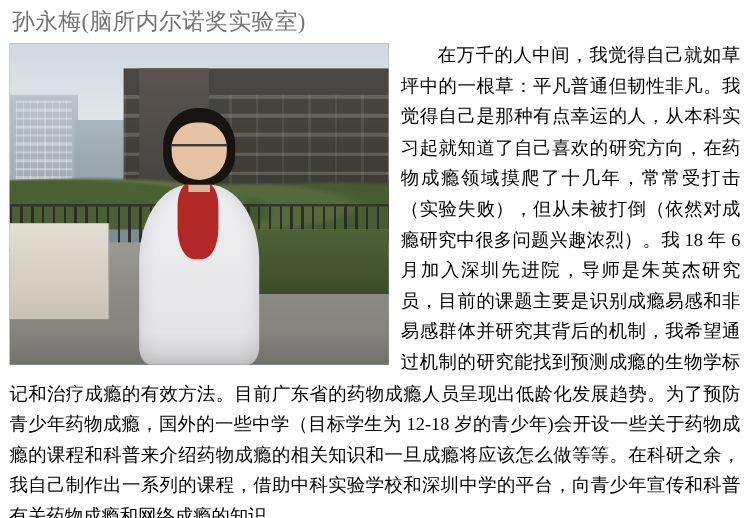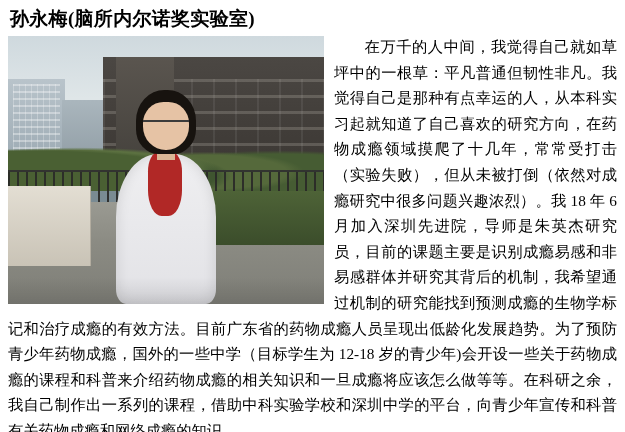--- a/index.html
+++ b/index.html
@@ -15,23 +15,23 @@
     width: 625px;
     height: 432px;
     background: #ffffff;
     overflow: hidden;
     box-sizing: border-box;
     padding: 6px 8px 0 8px;
   }
   .title {
     font-family: "Liberation Serif", "DejaVu Serif", serif;
     font-size: 19px;
-    font-weight: bold;
+    font-weight: normal;
     line-height: 26px;
-    color: #000000;
+    color: #737373;
     margin: 0 0 2px 2px;
     letter-spacing: 0.3px;
   }
   .article {
     font-size: 15.3px;
     line-height: 25.6px;
     color: #000000;
     text-align: justify;
     text-justify: inter-ideograph;
     margin: 0;

